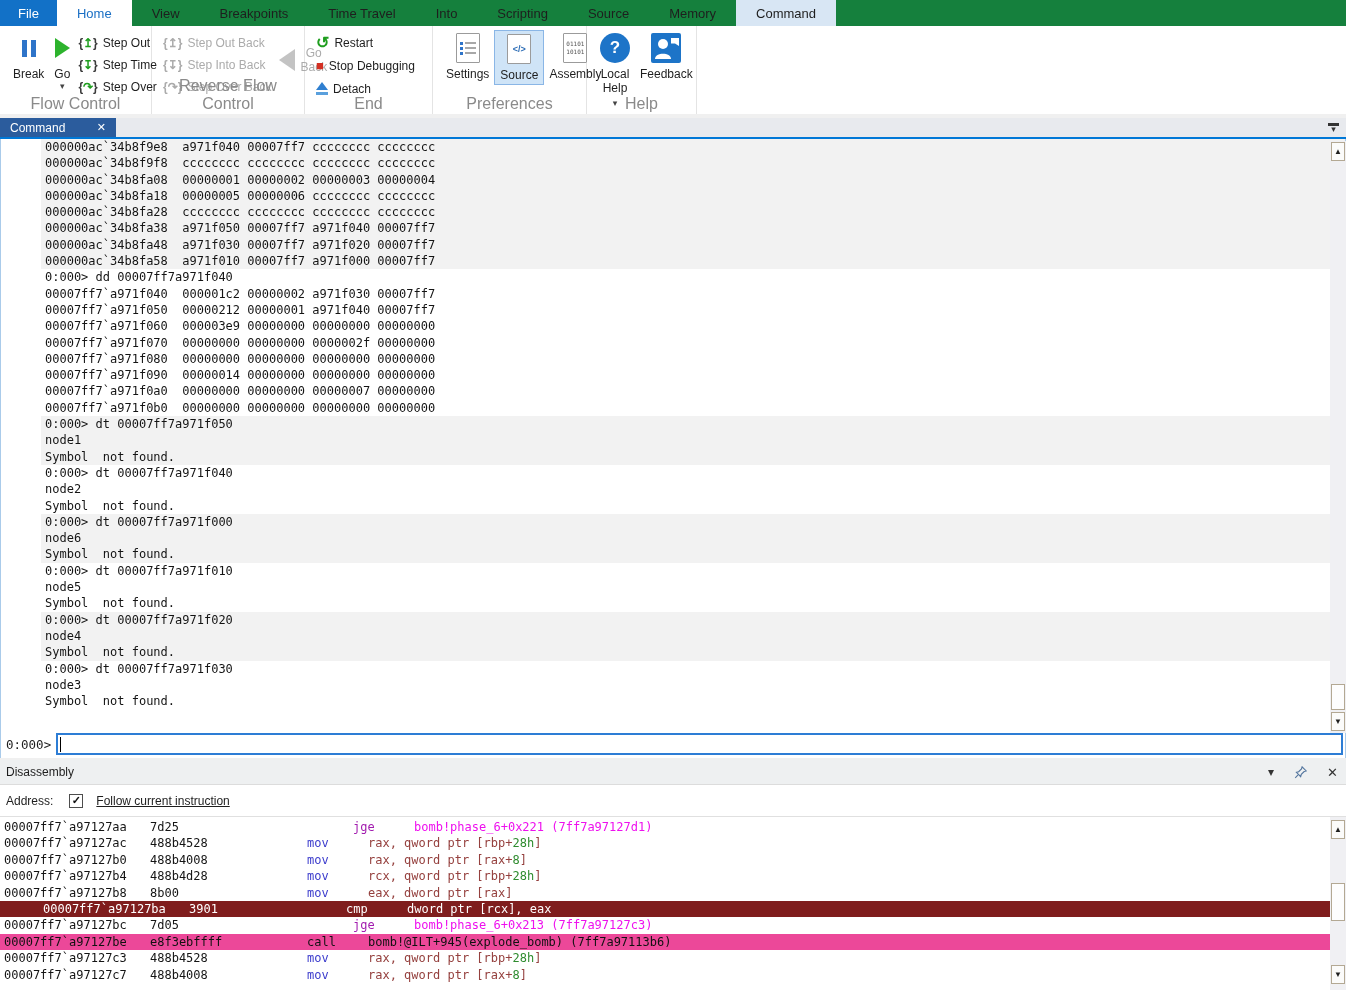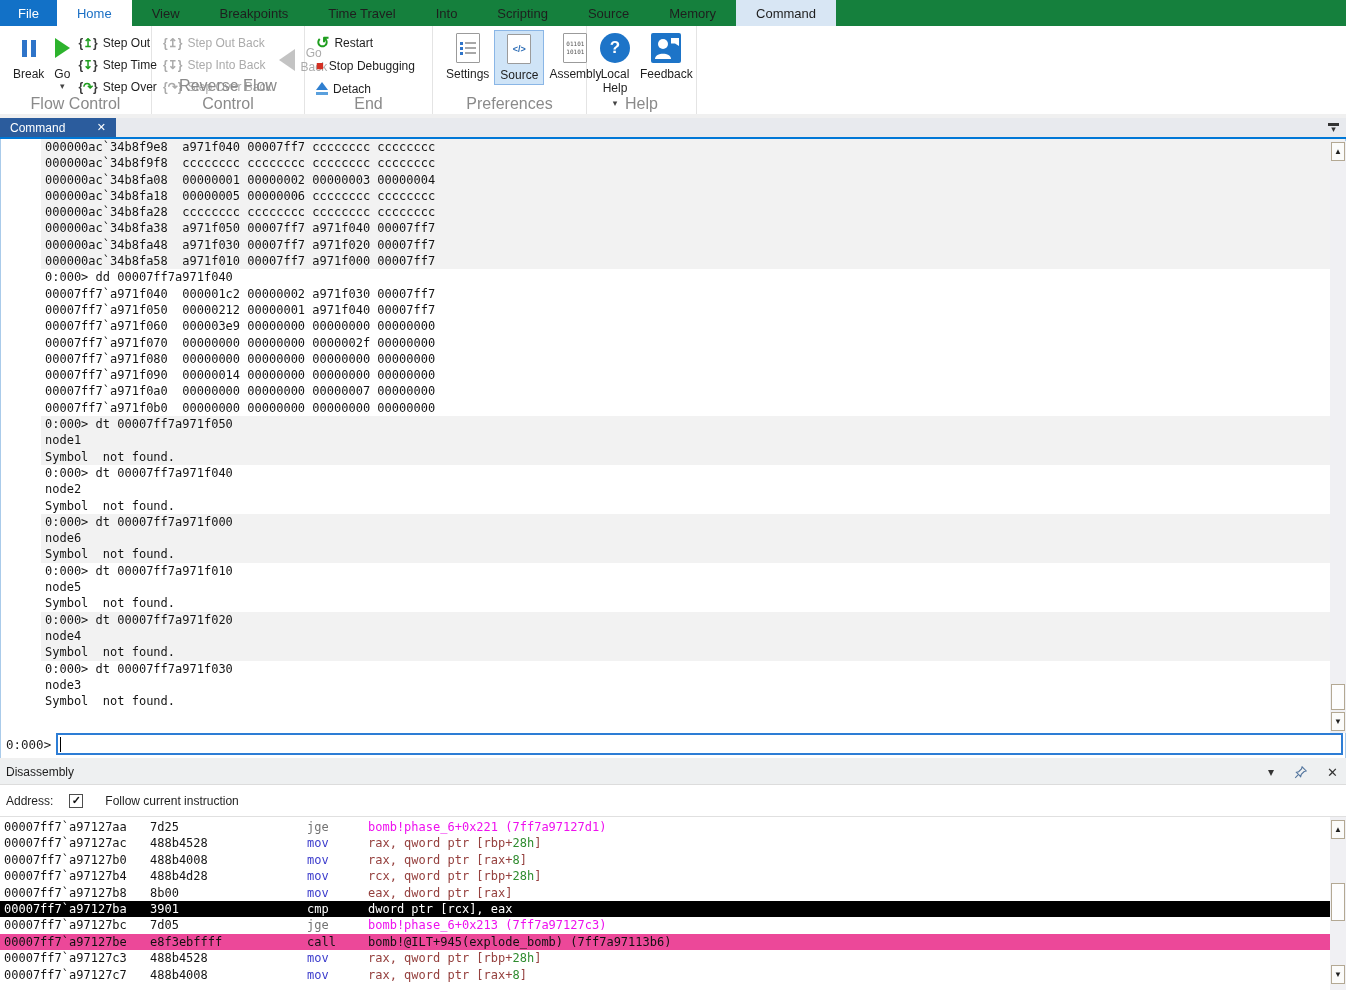--- a/index.html
+++ b/index.html
@@ -80,33 +80,33 @@
   .gap { height:2px; background:#f0f0f0; }
   .dhead { height:25px; background:#eef0f1; display:flex; align-items:center; font-size:12px;
     border-bottom:1px solid #dcdcdc; padding:0 8px 0 6px; }
   .dhead .spacer { flex:1; }
   .dhead .hicon { margin-left:20px; color:#333; font-size:12px; display:flex; align-items:center; }
   .addr-row { height:31px; background:#fff; display:flex; align-items:center; padding-left:6px; font-size:12px; }
   .addr-input { width:296px; height:22px; border:1px solid #7a7a7a; margin-left:8px; padding:2px 4px;
     font-family:"DejaVu Sans Mono",monospace; font-size:12px; color:#141414; background:#fff; }
   .chk { width:14px; height:14px; border:1px solid #4d4d4d; background:#fff; display:flex; align-items:center;
     justify-content:center; font-size:11px; font-weight:bold; color:#111; margin-left:16px; }
-  .chklabel { margin-left:22px; }
+  .chklabel { margin-left:13px;text-decoration:underline; }
   .dlist-wrap { position:relative; height:174px; border-top:1px solid #e0e0e0; overflow:hidden; }
   .drow { display:flex; white-space:pre; font-family:"DejaVu Sans Mono",monospace; font-size:12px;
     line-height:16.4px; height:16.4px; width:1330px; color:#141414; }
   .d-addr { width:150px; padding-left:4px; }
   .d-bytes { width:157px; }
   .d-mn { width:61px; }
   .mn-op { color:#3b3bcc; }
-  .mn-jmp { color:#737373; }
+  .mn-jmp { color:#a21caf;margin-left:46px; }
   .seg-op { color:#95403e; }
   .seg-num { color:#2e8b2e; }
   .seg-sym { color:#ee10ee; }
-  .hl-current { background:#000000; }
+  .hl-current { background:#7f1d1d;padding-left:39px; }
   .hl-current span { color:#fff !important; }
   .hl-breakpoint { background:#ec4899; }
   .hl-breakpoint span { color:#111 !important; }
 </style>
 </head>
 <body>
 
 <div class="tabbar">
     <div class="rtab file">File</div>
     <div class="rtab active">Home</div>

